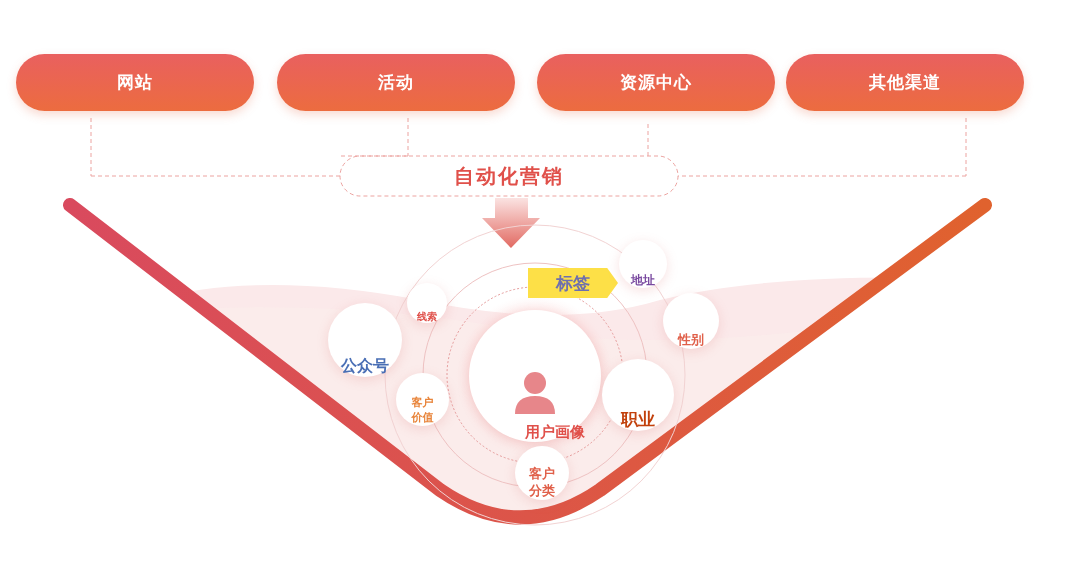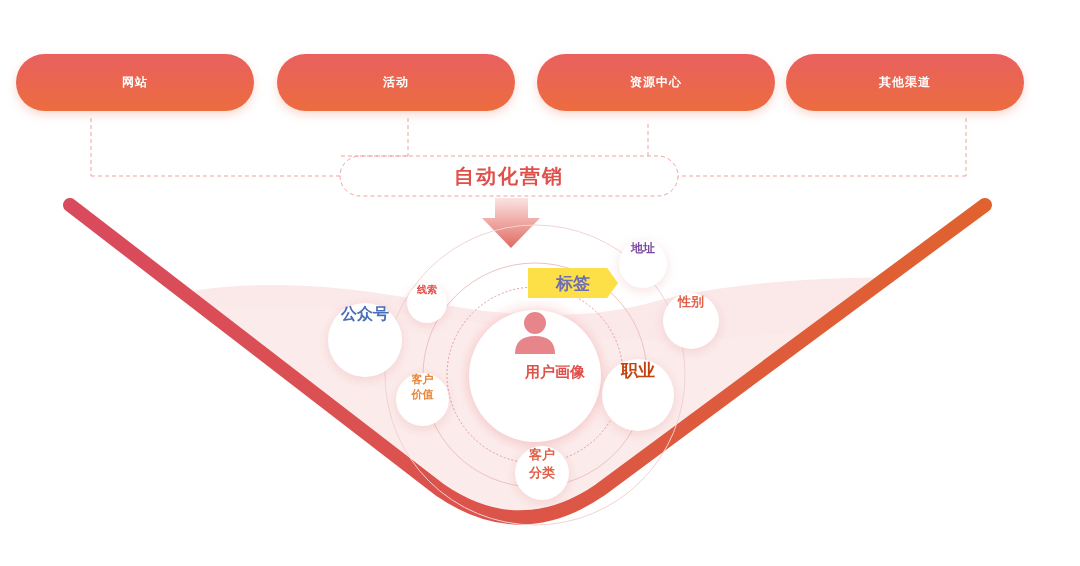--- a/index.html
+++ b/index.html
@@ -2,29 +2,29 @@
 <html><head>
   <meta charset="utf-8">
   <style>
     html, body { margin:0; padding:0; }
     body { width:1080px; height:566px; background:#ffffff; position:relative; overflow:hidden;
       font-family:"DejaVu Sans", "Liberation Sans", sans-serif; }
     .pill { position:absolute; top:54px; width:238px; height:57px; border-radius:29px;
       background:linear-gradient(180deg,#e9605f 0%,#ec6c3f 100%);
       box-shadow:0 4px 10px rgba(232,110,80,0.25);
       color:#fff; display:flex; flex-direction:column; align-items:center; justify-content:center; }
-    .pill .t { font-size:12px; font-weight:bold; letter-spacing:1px; }
+    .pill .t { font-size:17px; font-weight:bold; letter-spacing:1px; }
     .pill .s { font-size:11px; margin-top:2px; letter-spacing:0.5px; }
     svg.bg { position:absolute; left:0; top:0; }
     .center-label { position:absolute; left:340px; top:156px; width:338px; height:40px;
       display:flex; align-items:center; justify-content:center;
       color:#e0504a; font-size:20px; font-weight:bold; letter-spacing:2px; }
     .bubble { position:absolute; border-radius:50%; background:#fff;
       box-shadow:0 3px 12px rgba(225,120,120,0.22);
-      display:flex; flex-direction:column; align-items:center; justify-content:flex-start;
+      display:flex; flex-direction:column; align-items:center; justify-content:flex-end;
       font-weight:bold; text-align:center; line-height:1.35; }
     .tag { position:absolute; left:528px; top:268px; width:90px; height:30px; background:#fde047;
       clip-path:polygon(0 0,88% 0,100% 50%,88% 100%,0 100%);
       display:flex; align-items:center; justify-content:center;
       color:#6e6fae; font-size:17px; font-weight:bold; }
   </style>
 </head>
 <body>
 
 <svg class="bg" width="1080" height="566" viewBox="0 0 1080 566">

